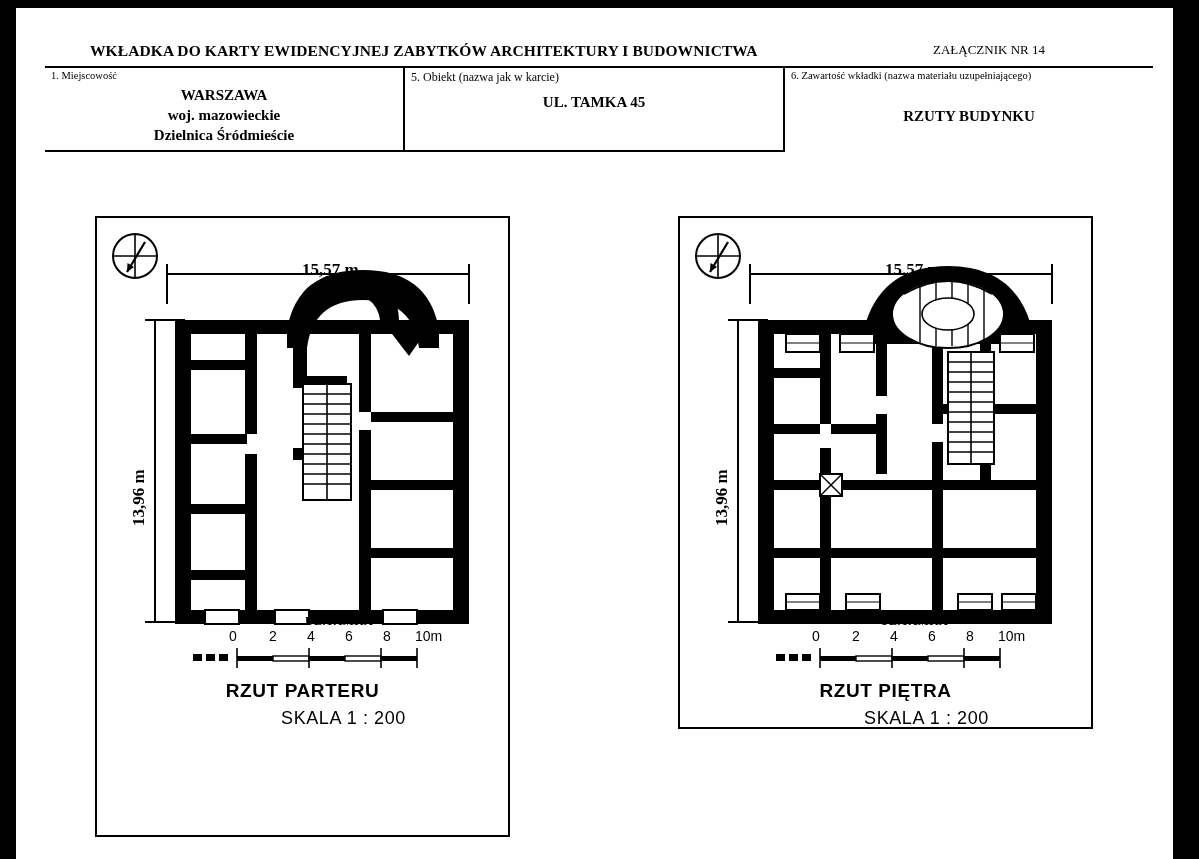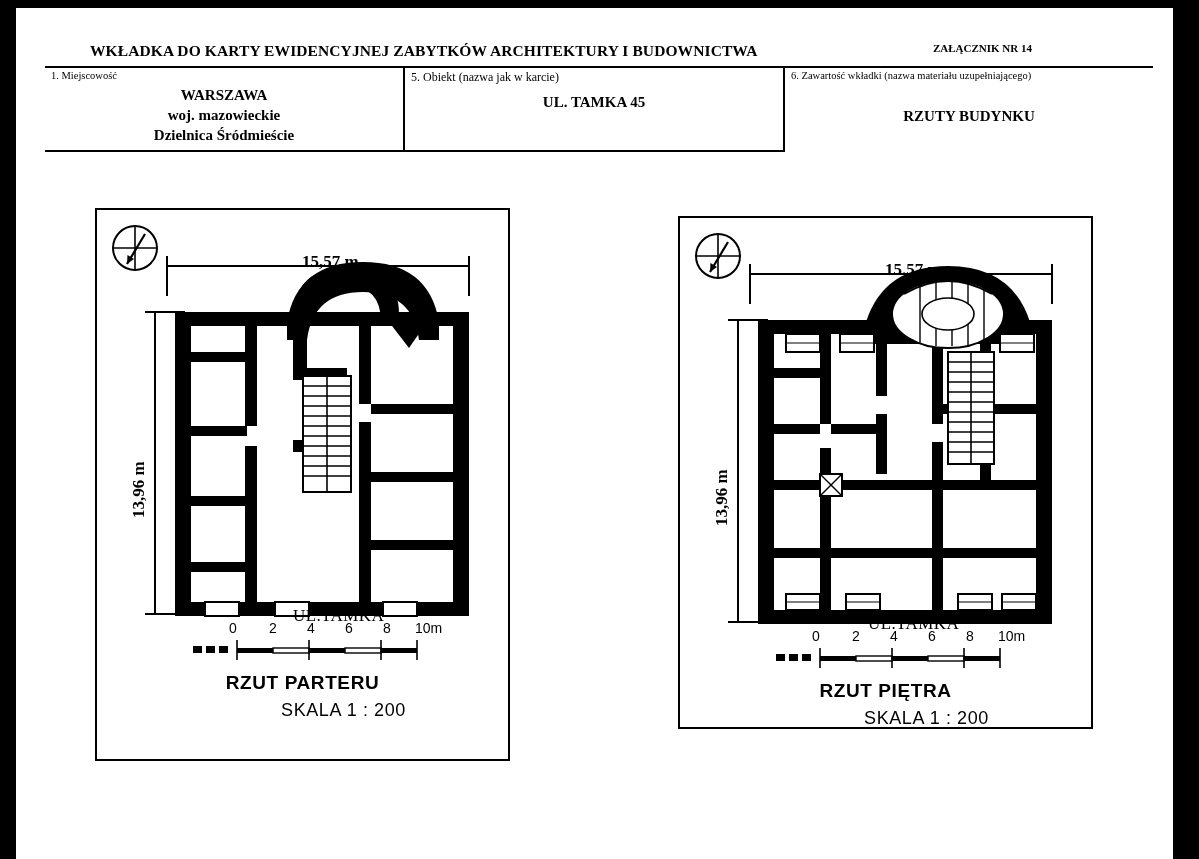--- a/index.html
+++ b/index.html
@@ -59,22 +59,22 @@
     top: 0;
     font-weight: bold;
     font-size: 15.5px;
     letter-spacing: 0.1px;
     white-space: nowrap;
   }
   .header-annex {
     position: absolute;
     left: 888px;
     top: 0;
-    font-weight: bold;
-    font-size: 11px;
+    font-weight: normal;
+    font-size: 13px;
     white-space: nowrap;
   }
   .header-rule {
     position: absolute;
     left: 0;
     top: 24px;
     width: 1108px;
     height: 2px;
     background: #000;
   }
@@ -116,21 +116,21 @@
   .hcell-body.center-3 { top: 38px; }
   .hcell-body .l1 { display: block; }
 
   
   .panel {
     position: absolute;
     border: 2px solid #000;
     background: #fff;
     box-sizing: border-box;
   }
-  #panel-left  { left: 95px;  top: 208px; width: 415px; height: 553px; }
+  #panel-left  { left: 95px;  top: 216px; width: 415px; height: 621px; }
   #panel-right { left: 678px; top: 216px; width: 415px; height: 513px; }
 
   .north {
     position: absolute;
     left: 12px;
     top: 12px;
     width: 52px;
     height: 52px;
   }
   .north svg { display: block; }
@@ -144,24 +144,25 @@
   .dim-left-label {
     position: absolute;
     font-size: 17px;
     font-weight: bold;
     white-space: nowrap;
     transform: rotate(-90deg);
     transform-origin: left top;
   }
   .street-label {
     position: absolute;
-    font-size: 17px;
-    font-weight: normal;
+    font-size: 12px;
+    font-weight: bold;
     letter-spacing: 0.4px;
     white-space: nowrap;
+    margin-left: 12px;
   }
   .panel-title {
     position: absolute;
     width: 100%;
     left: 0;
     text-align: center;
     font-size: 19px;
     letter-spacing: 0.6px;
     font-family: "Liberation Sans", sans-serif;
     white-space: nowrap;

